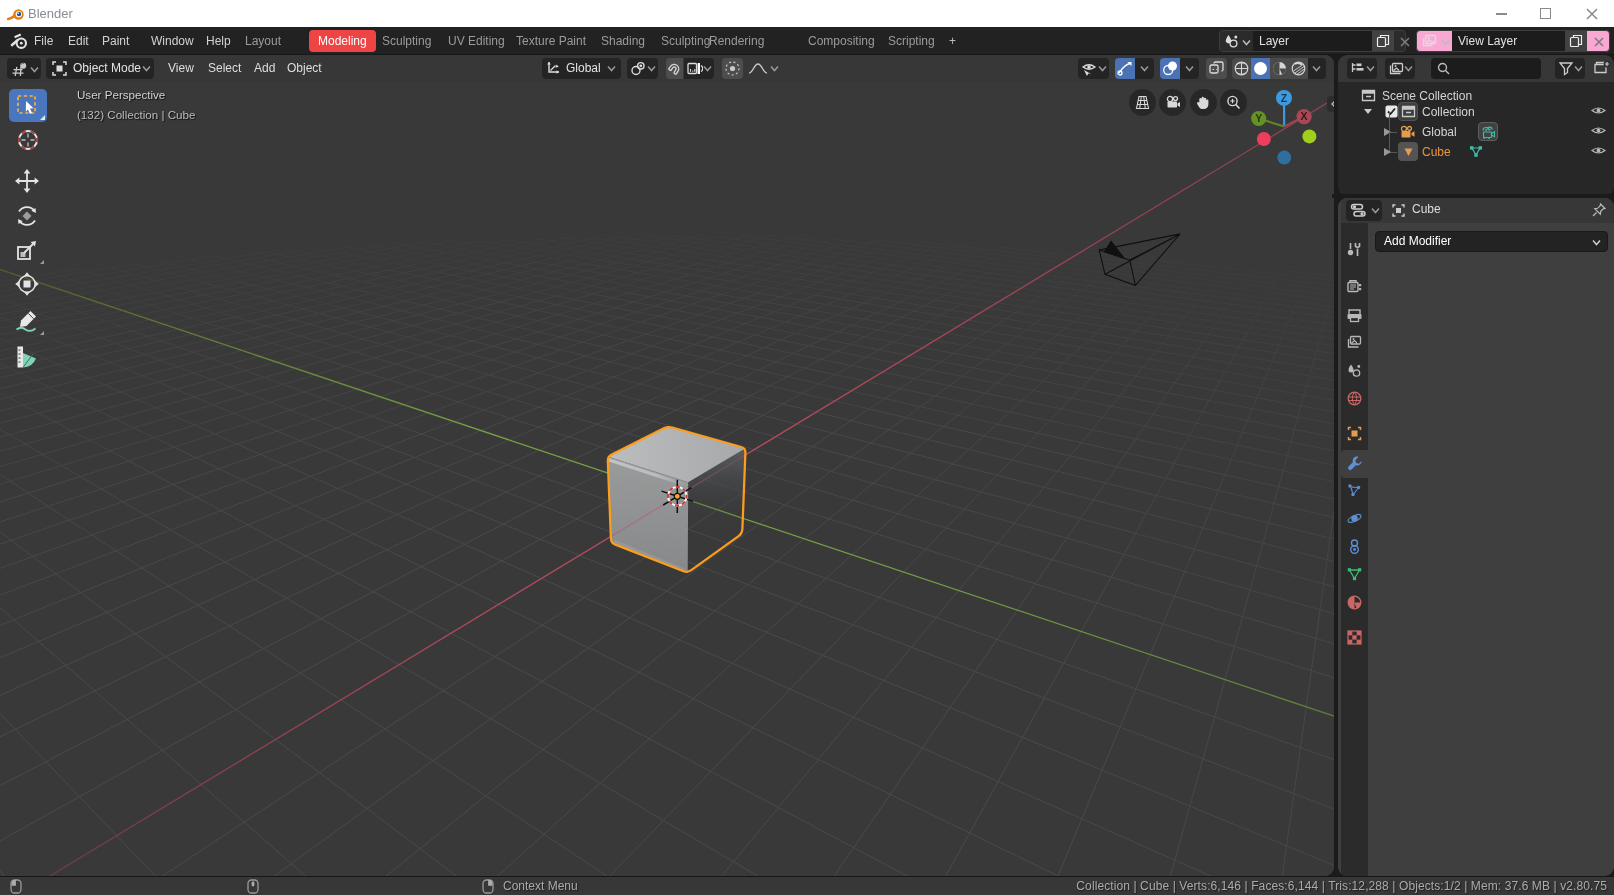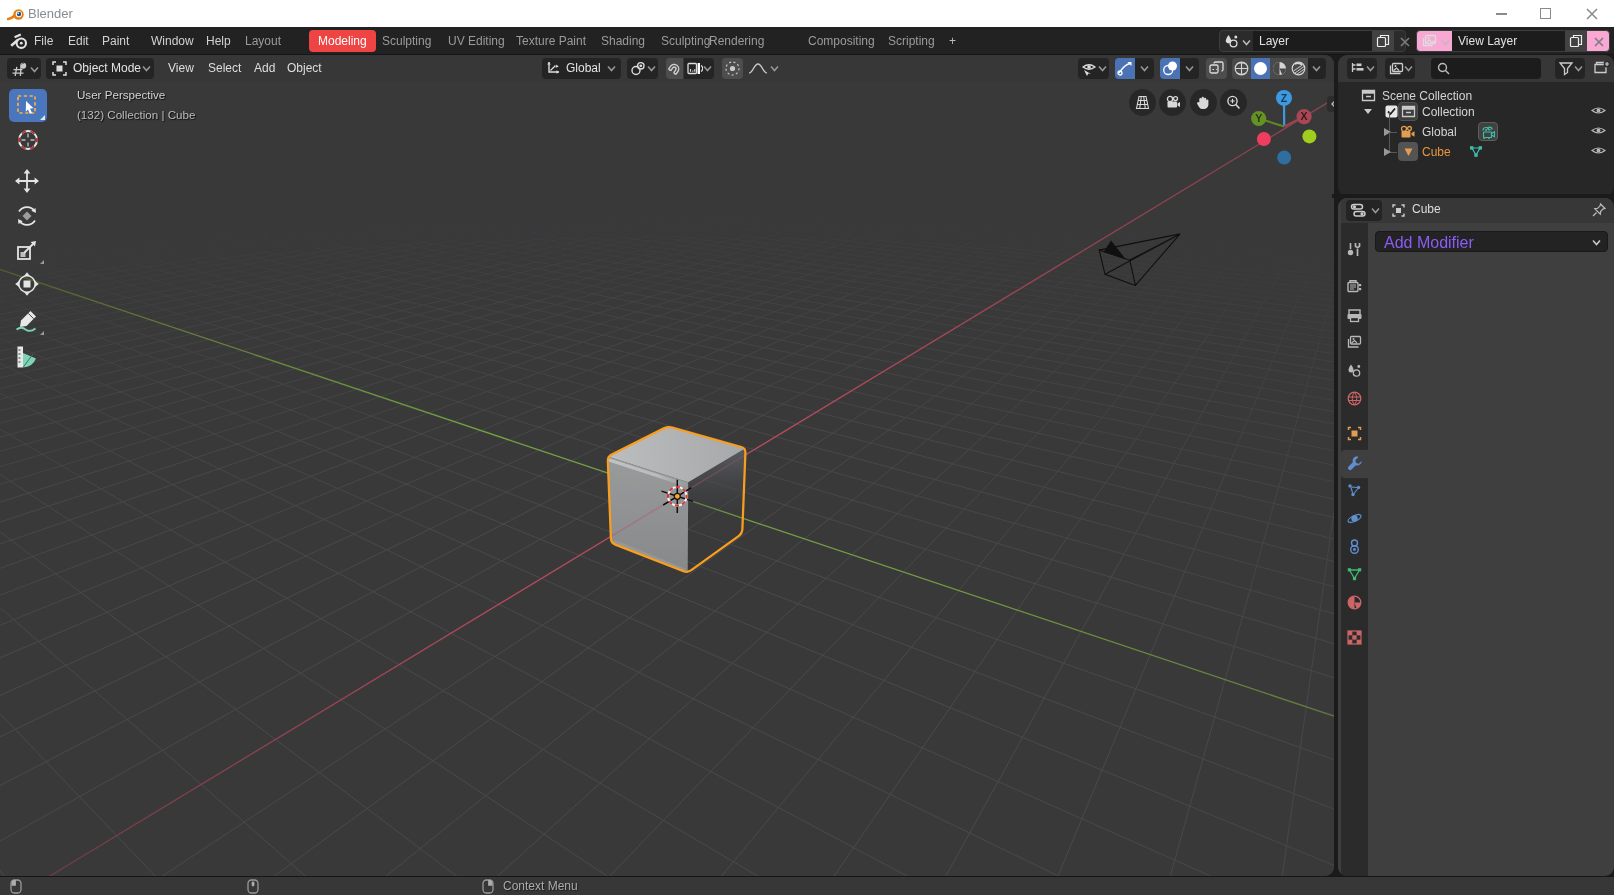--- a/index.html
+++ b/index.html
@@ -820,21 +820,21 @@
         <svg width="17" height="17" viewBox="0 0 17 17" style="">
           <rect x="2" y="2" width="13" height="13" fill="none" stroke="#c66" stroke-width="1.2"></rect>
           <rect x="2" y="2" width="4.3" height="4.3" fill="#c66"></rect>
           <rect x="10.7" y="2" width="4.3" height="4.3" fill="#c66"></rect>
           <rect x="6.3" y="6.3" width="4.3" height="4.3" fill="#c66"></rect>
           <rect x="2" y="10.7" width="4.3" height="4.3" fill="#c66"></rect>
           <rect x="10.7" y="10.7" width="4.3" height="4.3" fill="#c66"></rect>
         </svg>
       </div>
       <div class="abs" style="left:34px;top:33px;width:233px;height:21px;background:#232323;border:1px solid #191919;border-radius:4px">
-<div class="abs" style="left:8px;top:2px;font-size:16px;color:#8b5cf6">Add Modifier</div>
+<div class="abs" style="left:8px;top:2px;font-size:12px;color:#ffffff">Add Modifier</div>
 <div class="abs" style="left:216px;top:7px">
           <svg width="9" height="7" viewBox="0 0 9 7" style="">
             <path d="M1 1.5 L4.5 5.5 L8 1.5" stroke="#ccc" stroke-width="1.5" fill="none"></path>
           </svg>
         </div>
       </div>
     </div>
   </div>
 <div id="statusbar">
     <div class="abs" style="left:10px;top:2px">
@@ -849,14 +849,15 @@
         <rect x="4.6" y="2.4" width="2.8" height="5" rx="1.4" fill="#adadad"></rect>
       </svg>
     </div>
 <div class="abs" style="left:482px;top:2px">
       <svg width="12" height="15" viewBox="0 0 12 15" style="">
         <rect x="1" y="1" width="10" height="13" rx="3.5" fill="none" stroke="#9a9a9a" stroke-width="1.3"></rect>
         <path d="M10.4 6.8 v-2.3 a3.4 3.4 0 0 0 -3.4-3.4 h-0.9 v5.7Z" fill="#adadad"></path>
       </svg>
     </div>
 <div class="abs" style="left:503px;top:2px;line-height:15px;color:#ababab;text-shadow:1px 1px 1px rgba(20,20,20,0.7)">Context Menu</div>
+<div class="abs" style="right:7px;top:2px;line-height:15px;letter-spacing:0.1px;color:#ababab;text-shadow:1px 1px 1px rgba(20,20,20,0.7)">Collection | Cube | Verts:6,146 | Faces:6,144 | Tris:12,288 | Objects:1/2 | Mem: 37.6 MB | v2.80.75</div>
   </div>
 <div class="vsep"></div>
 <div class="hsep"></div>
 </body></html>

